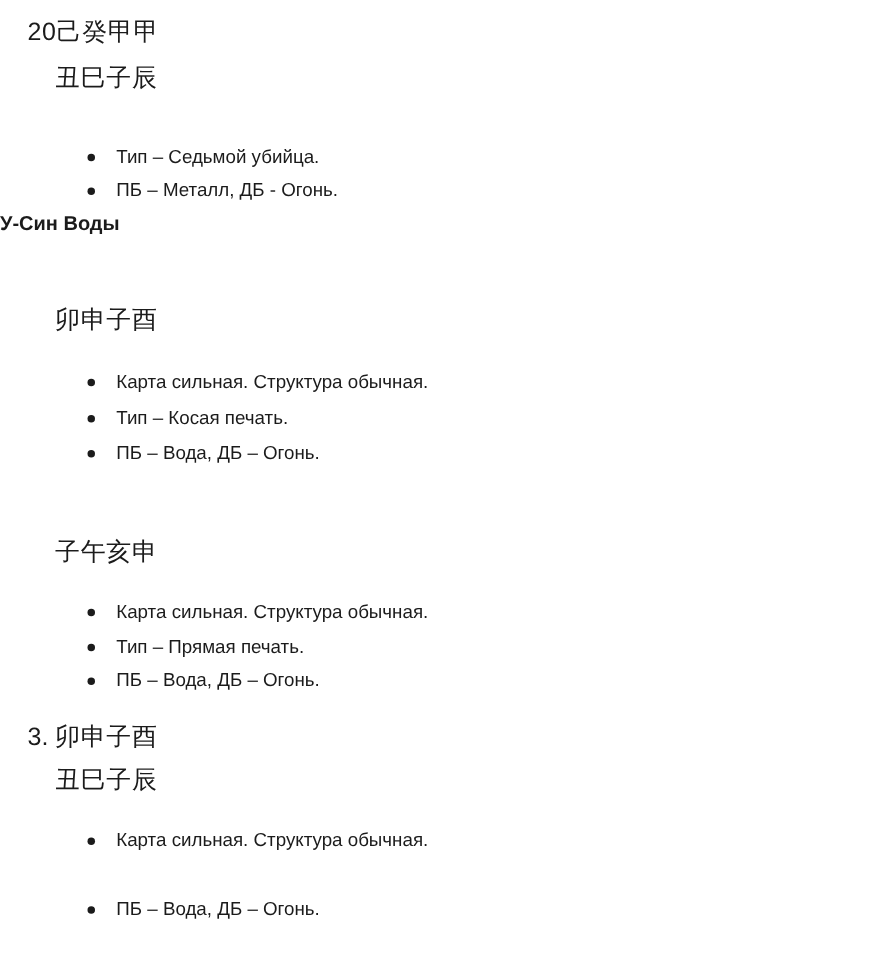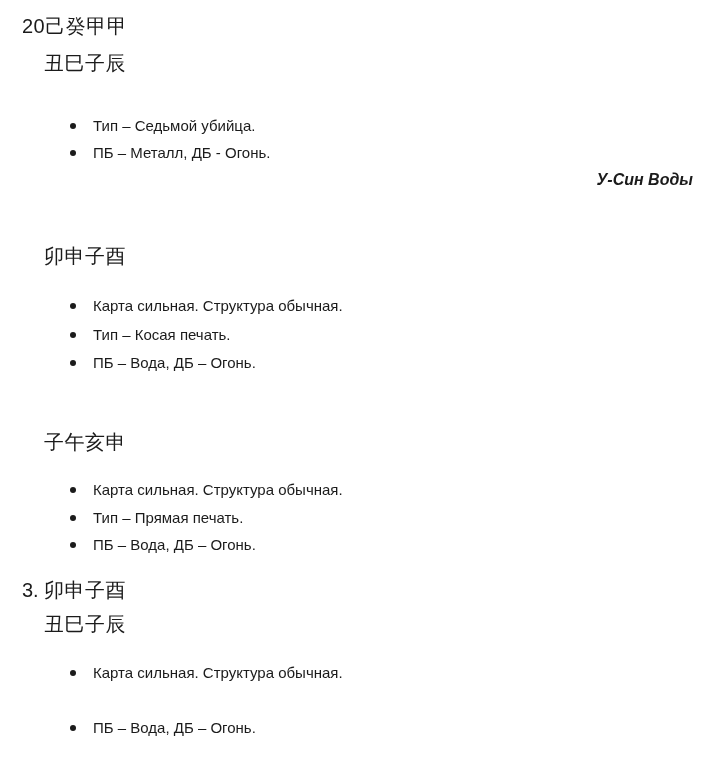--- a/index.html
+++ b/index.html
@@ -50,25 +50,24 @@
     width: 6px;
     height: 6px;
     background: #1b1b1b;
     border-radius: 50%;
   }
   
   .heading {
     position: absolute;
     left: 0;
     width: 693px;
-    text-align: right;
+    text-align: left;
     font-size: 16px;
     font-weight: bold;
     line-height: 20px;
-    font-style: italic;
   }
 </style>
 </head>
 <body>
 
 <div class="page">
 
   <div class="line pillars" style="top:15px"><span>20</span><span>己癸甲甲</span></div>
   <div class="line pillars branches" style="top:52px">丑巳子辰</div>
   <div class="bullet" style="top:144px"><span class="dot"></span><span>ПБ – Металл, ДБ - Огонь.</span></div>

